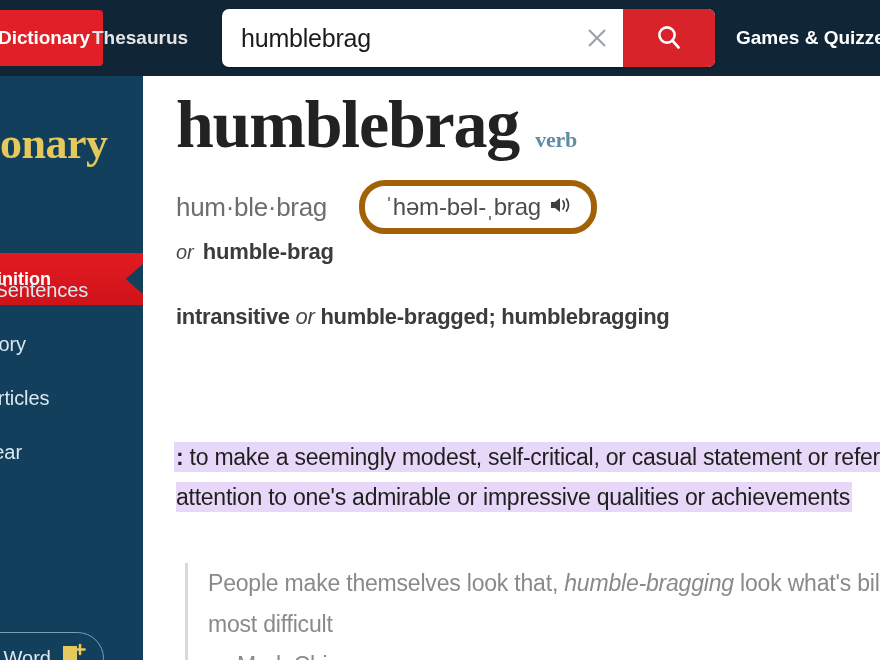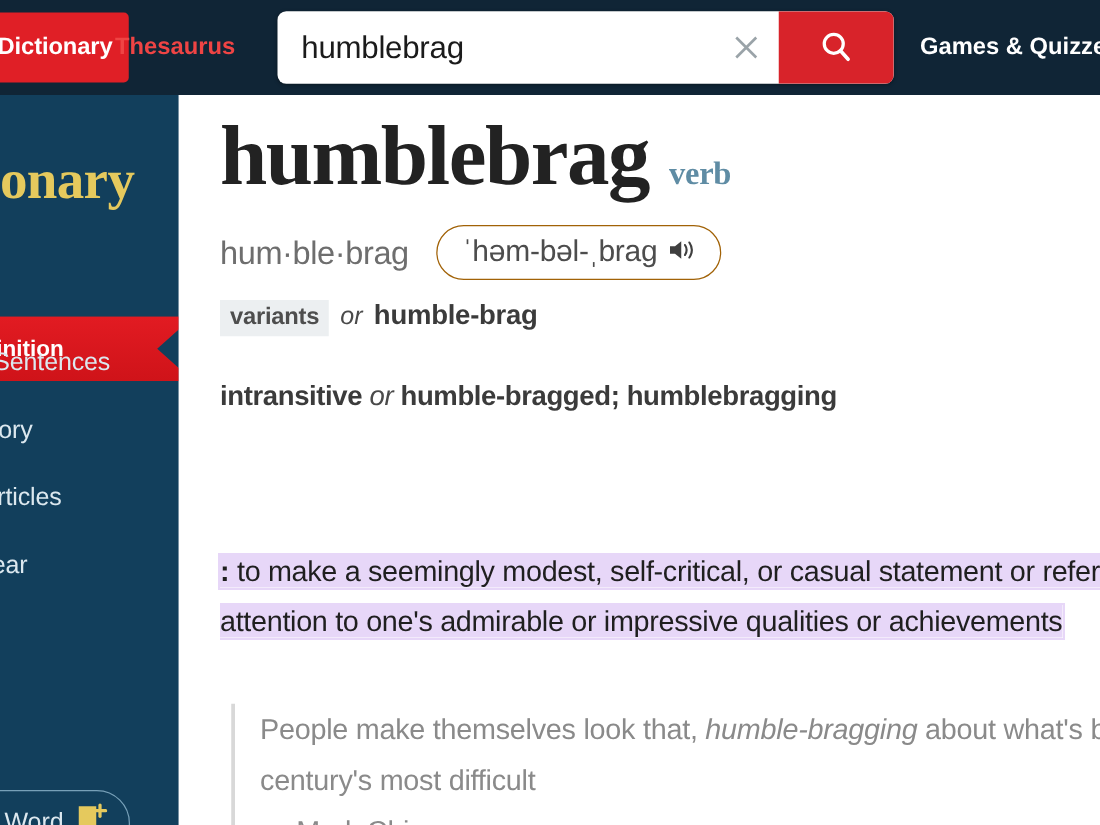--- a/index.html
+++ b/index.html
@@ -27,21 +27,21 @@
   }
   .nav-tab-dictionary span {
     color:#ffffff; font-size:19px; font-weight:bold;
     letter-spacing:-0.1px; white-space:nowrap;
   }
   .nav-tab-thesaurus {
     position:absolute; left:92px; top:10px; height:56px;
     display:flex; align-items:center;
   }
   .nav-tab-thesaurus span {
-    color:#ef4444; font-size:19px; font-weight:bold; white-space:nowrap;
+    color:#e5e5e5; font-size:19px; font-weight:bold; white-space:nowrap;
   }
   .nav-tab-games {
     position:absolute; left:736px; top:10px; height:56px;
     display:flex; align-items:center;
   }
   .nav-tab-games span {
     color:#ffffff; font-size:19px; font-weight:bold; white-space:nowrap;
   }
 
   
@@ -139,34 +139,34 @@
     display:flex; align-items:baseline; gap:16px;
     white-space:nowrap;
   }
   .headword {
     font-family:"Liberation Serif", serif;
     font-size:68px; font-weight:bold; color:#222222;
     letter-spacing:-1.2px; line-height:1;
   }
   .pos {
     font-family:"Liberation Serif", serif;
-    font-size:26px; font-weight:bold; color:#5f8ca4;
+    font-size:22px; font-weight:bold; color:#5f8ca4;
     letter-spacing:-0.2px;
   }
   .syllables-row {
     position:absolute; left:33px; top:104px;
-    display:flex; align-items:center; gap:22px;
+    display:flex; align-items:center; gap:32px;
     white-space:nowrap;
   }
   .syllables {
     font-size:26px; color:#6e6e6e; letter-spacing:-0.3px;
   }
   .pron-pill {
     display:flex; align-items:center; gap:8px;
-    border:1px solid #a16207; border-radius:26px;
+    border:6px solid #a16207; border-radius:26px;
     padding:7px 18px 7px 20px;
     background:#ffffff;
     cursor:pointer;
   }
   .pron-text {
     font-size:24px; color:#4d4d4d; letter-spacing:-0.2px;
   }
   .variants-row {
     position:absolute; left:33px; top:163px;
     display:flex; align-items:baseline; gap:9px;
@@ -319,28 +319,27 @@
           <svg width="24" height="20" viewBox="0 0 24 20" aria-hidden="true">
             <path d="M2 7 H6 L11 3 V17 L6 13 H2 Z" fill="#3f3f3f"></path>
             <path d="M14 6 Q16.6 10 14 14" fill="none" stroke="#3f3f3f" stroke-width="1.7" stroke-linecap="round"></path>
             <path d="M17.5 4 Q21.5 10 17.5 16" fill="none" stroke="#3f3f3f" stroke-width="1.7" stroke-linecap="round"></path>
           </svg>
         </span>
       </span>
     </div>
 
     <div class="variants-row">
-      <span class="variants-tag">variants</span>
       <span class="or-word"> or </span>
       <span class="variant-form">humble-brag</span>
     </div>
 
     <div class="inflections"><span>intransitive</span><em> or </em><span>humble-bragged; humblebragging</span></div>
 
 
     <div class="definition"><span class="hl"><span class="colon">:</span><span> to make a seemingly modest, self-critical, or casual statement or reference that is meant to draw attention to one's admirable or impressive qualities or achievements</span></span></div>
 
-    <div class="quote"><span>People make themselves look that, </span><em>humble-bragging</em><span> about </span><span>what's billed as one of the 20th century's most difficult</span>
+    <div class="quote"><span>People make themselves look that, </span><em>humble-bragging</em><span> look </span><span>what's billed as one of the 20th century's most difficult</span>
       <span class="attrib">— Mark Chi</span>
     </div>
 
   </div>
 </div>
 
 </body></html>

